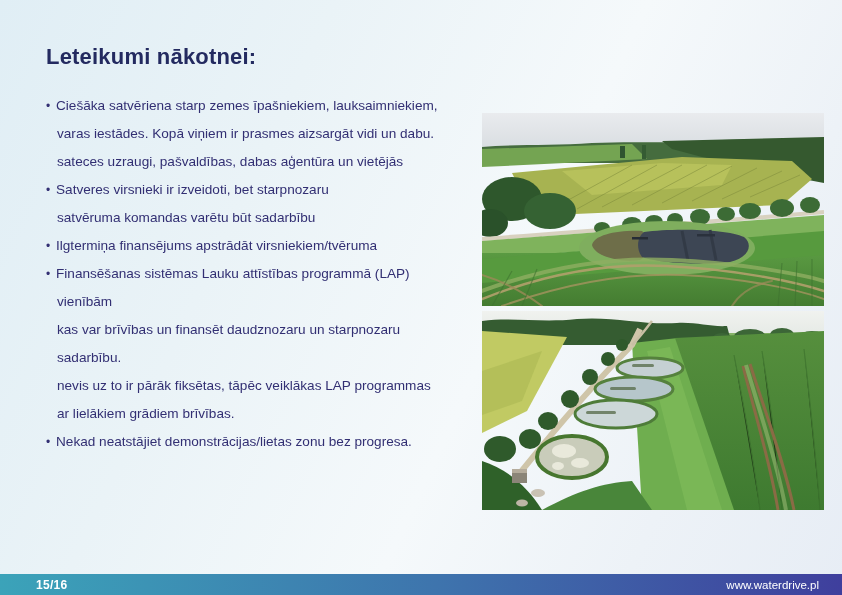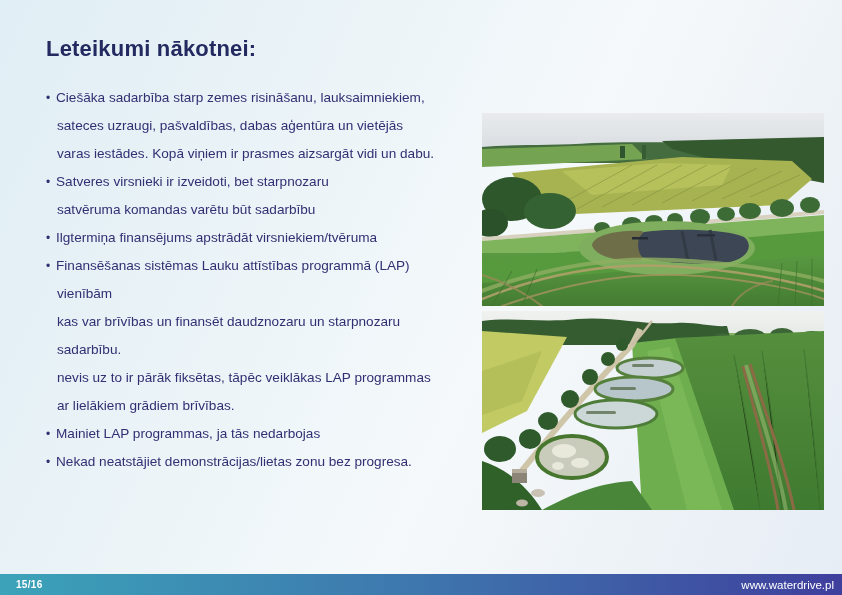--- a/index.html
+++ b/index.html
@@ -1,66 +1,65 @@
 <!DOCTYPE html>
 <html><head>
 <meta charset="utf-8">
 <style>
   html,body{margin:0;padding:0;background:#ffffff;}
   .slide{
     position:relative;width:842px;height:595px;overflow:hidden;
     background:linear-gradient(115deg,#e0eef5 0%,#eaf3f7 30%,#f5f9fb 58%,#edf2f7 80%,#e7edf5 100%);
     font-family:"Liberation Sans",sans-serif;
   }
-  .content{position:absolute;left:46px;top:36px;width:434px;}
+  .content{position:absolute;left:46px;top:44px;width:434px;}
   .title{font-size:22px;font-weight:bold;color:#232a60;letter-spacing:.2px;}
   .bullets{margin-top:22px;font-size:13.6px;color:#322f73;}
   .line{line-height:28px;white-space:nowrap;}
   .line .dot{display:inline-block;width:10px;font-size:12px;}
   .line.cont{padding-left:11px;}
   .photo{position:absolute;left:482px;width:342px;}
   #photo-top{top:113px;height:193px;}
   #photo-bottom{top:311px;height:199px;}
   .photo svg{display:block;width:100%;height:100%;}
   .footer{
     position:absolute;left:0;bottom:0;width:842px;height:21px;
     background:linear-gradient(90deg,#3BA3B9 0%,#3E74AD 52%,#3F3F9D 100%);
     display:flex;align-items:center;justify-content:space-between;color:#ffffff;
   }
-  .footer .page{padding-left:16px;font-size:10px;font-weight:bold;letter-spacing:.3px;}
-  .footer .site{padding-right:8px;font-size:11.5px;}
+  .footer .page{padding-left:36px;font-size:12px;font-weight:bold;letter-spacing:.3px;}
+  .footer .site{padding-right:23px;font-size:11.5px;}
 </style>
 </head>
 <body>
 
 <div class="slide">
 
   <div class="content">
     <div class="title">Leteikumi nākotnei:</div>
 
     <div class="bullets">
 
-      <div class="line first"><span class="dot">•</span><span>Ciešāka sadarbība starp zemes risināšanu, lauksaimniekiem,</span></div>
+      <div class="line first"><span class="dot">•</span><span>Ciešāka satvēriena starp zemes īpašniekiem, lauksaimniekiem,</span></div>
+      <div class="line cont">varas iestādes. Kopā viņiem ir prasmes aizsargāt vidi un dabu.</div>
       <div class="line cont">sateces uzraugi, pašvaldības, dabas aģentūra un vietējās</div>
-      <div class="line cont">varas iestādes. Kopā viņiem ir prasmes aizsargāt vidi un dabu.</div>
 
       <div class="line first"><span class="dot">•</span><span>Satveres virsnieki ir izveidoti, bet starpnozaru</span></div>
       <div class="line cont">satvēruma komandas varētu būt sadarbību</div>
 
       <div class="line first"><span class="dot">•</span><span>Ilgtermiņa finansējums apstrādāt virsniekiem/tvēruma</span></div>
       <div class="line first"><span class="dot">•</span><span>Finansēšanas sistēmas Lauku attīstības programmā (LAP)</span></div>
 
       <div class="line cont">vienībām</div>
       <div class="line cont">kas var brīvības un finansēt daudznozaru un starpnozaru</div>
       <div class="line cont">sadarbību.</div>
 
       <div class="line cont">nevis uz to ir pārāk fiksētas, tāpēc veiklākas LAP programmas</div>
       <div class="line cont">ar lielākiem grādiem brīvības.</div>
 
-      <div class="line first"><span class="dot">•</span><span>Mainiet LAP programmas, ja tās nedarbojas</span></div>
 
       <div class="line first"><span class="dot">•</span><span>Nekad neatstājiet demonstrācijas/lietas zonu bez progresa.</span></div>
     </div>
   </div>
 
   <div class="photo" id="photo-top">
     <svg viewBox="0 0 342 193" preserveAspectRatio="none">
       <defs>
         <linearGradient id="sky1" x1="0" y1="0" x2="0" y2="1">
           <stop offset="0" stop-color="#e9ebee"></stop>

